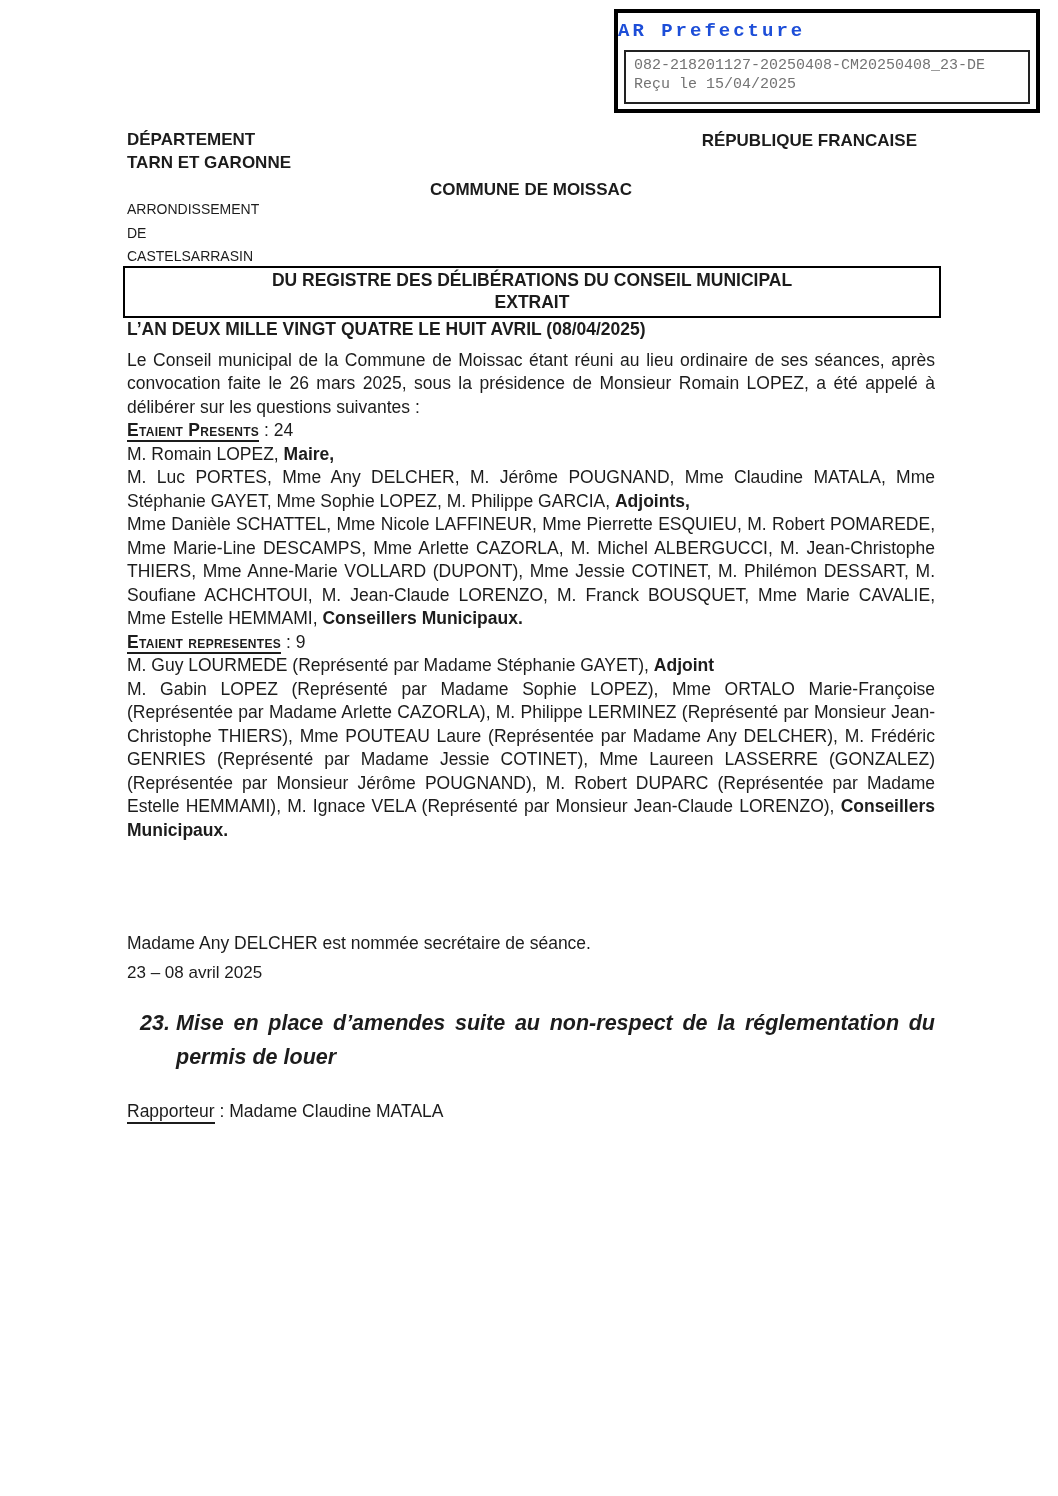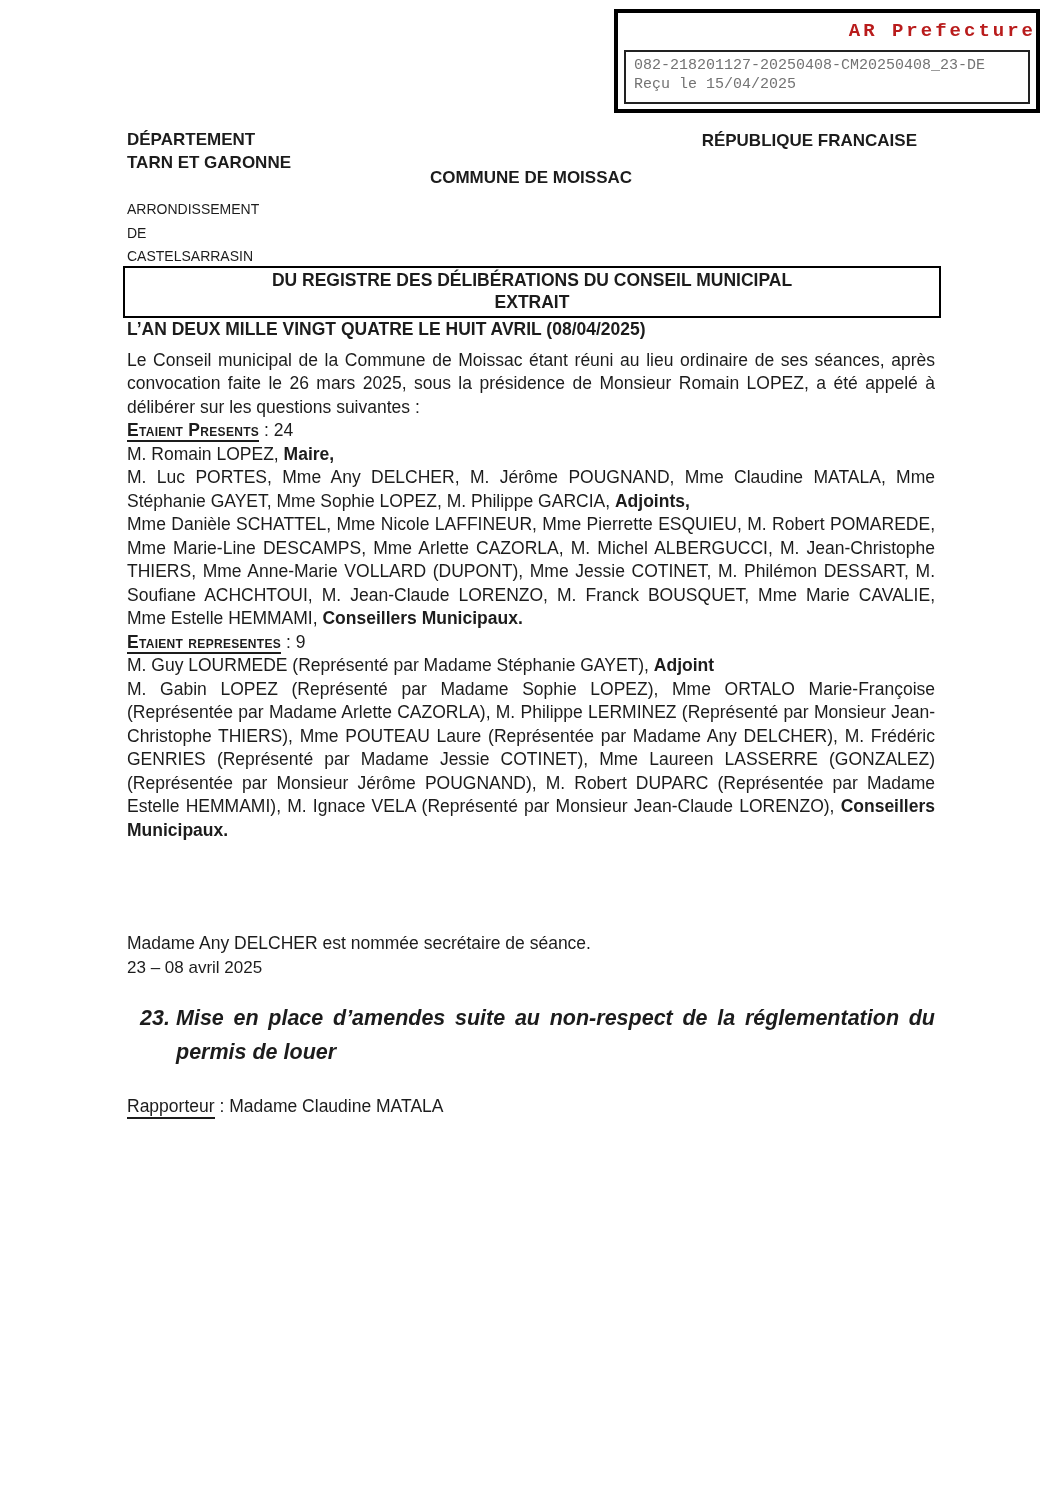--- a/index.html
+++ b/index.html
@@ -12,33 +12,33 @@
     overflow:hidden;
   }
 
   
   .ar-box {
     position:absolute; left:614px; top:9px; width:418px; height:96px;
     border:4px solid #000;
     font-family:"Liberation Mono","DejaVu Sans Mono",monospace;
   }
   .ar-title {
-    text-align:right; font-weight:bold; font-size:19px;
-    letter-spacing:3px; padding-top:7px; color:#b91c1c;
+    text-align:left; font-weight:bold; font-size:19px;
+    letter-spacing:3px; padding-top:7px; color:#1d4ed8;
   }
   .ar-inner {
     position:absolute; left:6px; right:6px; top:37px; bottom:5px;
     border:2px solid #222; padding:4px 8px;
     font-size:15px; line-height:19px; color:#737373;
   }
 
   
   .dept-block { position:absolute; left:127px; top:128px; font-weight:bold; font-size:17px; line-height:23px; }
   .republic   { position:absolute; right:141px; top:131px; font-weight:bold; font-size:17px; }
-  .commune    { position:absolute; left:127px; top:168px; width:808px; text-align:center; font-weight:bold; font-size:17px; }
+  .commune    { position:absolute; left:127px; top:180px; width:808px; text-align:center; font-weight:bold; font-size:17px; }
   .arrond-block { position:absolute; left:127px; top:198px; width:188px; font-weight:normal; font-size:14px; line-height:23.5px; }
 
   
   .extract-box {
     position:absolute; left:123px; top:266px; width:814px;
     border:2px solid #000; text-align:center;
     font-weight:bold; font-size:17.5px; line-height:22px; padding:1px 0 3px 0;
   }
 
   
@@ -47,21 +47,21 @@
   .b { font-weight:bold; }
   .date-line { font-weight:bold; margin-bottom:7px; }
   .sc-label {
     font-weight:bold; font-variant-caps:small-caps; letter-spacing:0.3px;
     border-bottom:2px solid #1c1c1c; padding-bottom:0px;
   }
 
   .secretary { margin-top:90px; }
 
   .cat-heading { margin-top:155px; font-weight:bold; font-size:25px; letter-spacing:0.5px; }
-  .cat-ref { font-size:17px; }
+  .cat-ref { font-size:17px; margin-top:5px; }
 
   .agenda-item { display:flex; margin-top:22px; font-weight:bold; font-style:italic; font-size:21.5px; line-height:34px; }
   .agenda-num { width:36px; margin-left:13px; flex:none; }
   .agenda-title { flex:1; text-align:justify; }
 
   .rapporteur { margin-top:26px; }
   .rapporteur .u { border-bottom:2px solid #1c1c1c; padding-bottom:1px; }
 </style>
 </head>
 <body>

